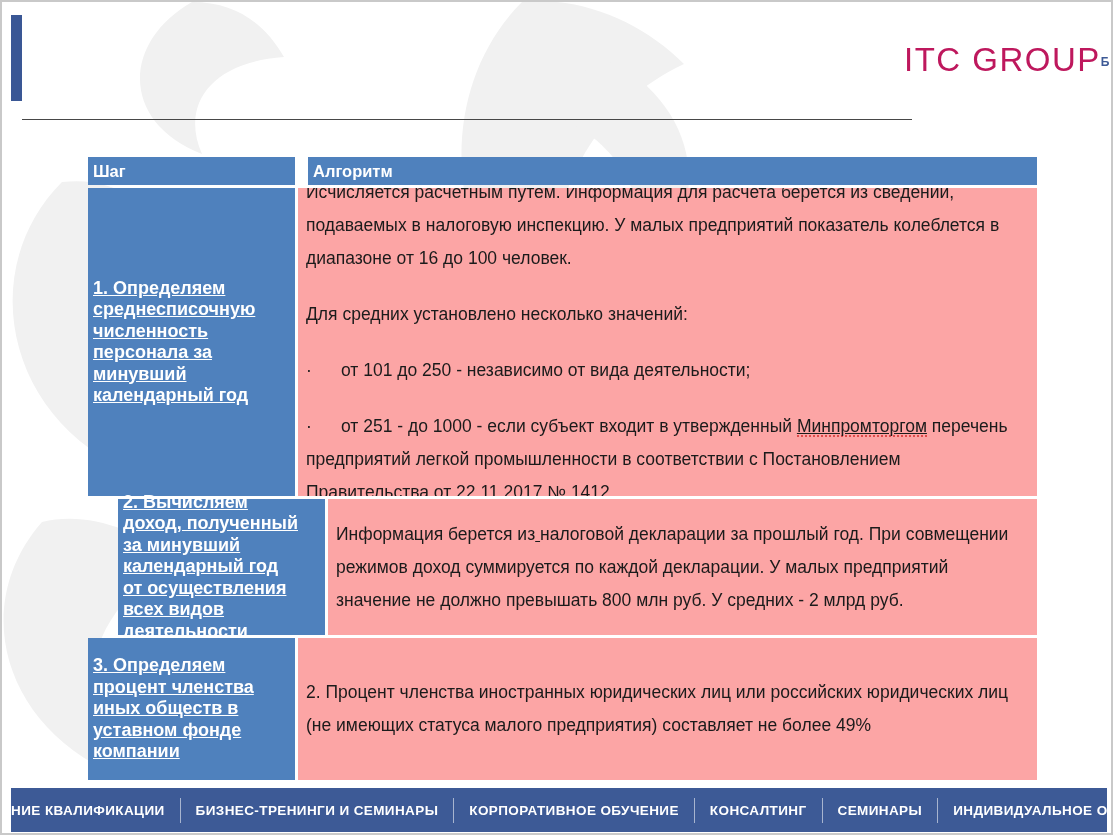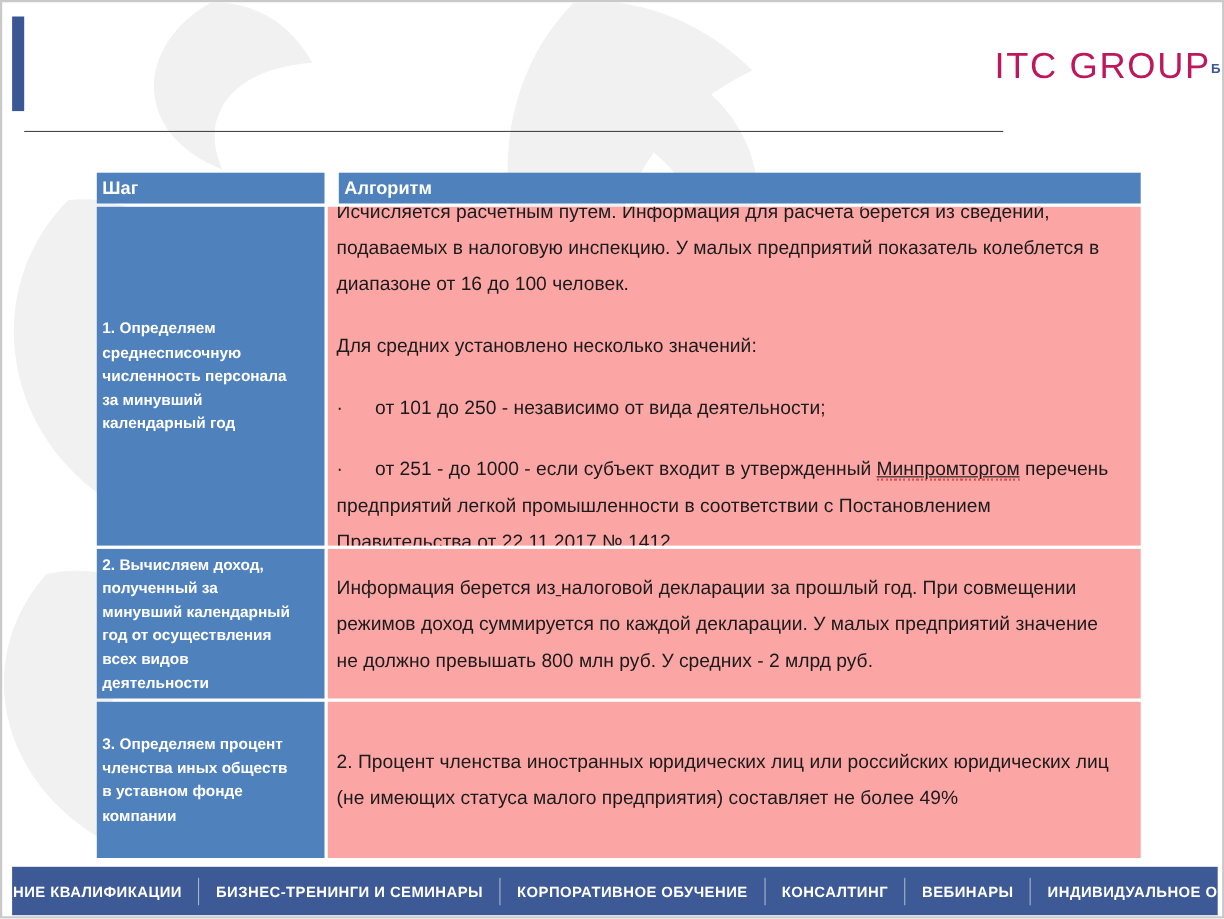--- a/index.html
+++ b/index.html
@@ -20,24 +20,24 @@
   .logo-sub{font-size:12px; letter-spacing:4px; color:#3d5a96; font-weight:bold; margin-top:3px; white-space:nowrap;}
   
   .table{position:absolute; left:86px; top:155px; width:949px; z-index:2; display:flex; flex-direction:column; gap:3px;}
   .thead{display:flex; gap:13px; height:28px; flex:none;}
   .th{background:#4f81bd; color:#ffffff; font-weight:bold; font-size:16.5px; display:flex; align-items:center; padding-left:5px; box-sizing:border-box;}
   .th-step{width:207px; flex:none;}
   .th-algo{flex:1;}
   .tbody{display:flex; flex-direction:column; gap:3px;}
   .trow{display:flex; gap:3px;}
   .trow:nth-child(1){height:308px;}
-  .trow:nth-child(2){height:136px;}
+  .trow:nth-child(2){height:136px;margin-left:30px;}
   .trow:nth-child(3){height:142px;justify-content:flex-end;}
   .step{width:207px; flex:none; background:#4f81bd; color:#ffffff; display:flex; align-items:center; padding-left:5px; box-sizing:border-box;}
-  .step-text{font-weight:bold; font-size:14px; line-height:21.5px; max-width:178px;}
+  .step-text{font-weight:bold; font-size:18px; line-height:21.5px; max-width:178px;text-decoration:underline;}
   .algo{flex:1; background:#fca5a5; color:#1b1b1b; display:flex; flex-direction:column; justify-content:center;
         padding:3px 20px 3px 8px; font-size:17.5px; line-height:33px; box-sizing:border-box; overflow:hidden;}
   .para{white-space:pre-wrap; margin:0;}
   .para + .para{margin-top:23px;}
   .u-solid{text-decoration:underline;}
   .u-missp{
     text-decoration:underline;
     background-image:repeating-linear-gradient(90deg,#e04b4b 0 2px,transparent 2px 4px);
     background-size:100% 2px; background-position:0 100%; background-repeat:no-repeat;
     padding-bottom:1px;
@@ -159,18 +159,18 @@
 
   <div class="footer">
       <div class="f-item">ПОВЫШЕНИЕ КВАЛИФИКАЦИИ</div>
       <div class="f-sep"></div>
       <div class="f-item">БИЗНЕС-ТРЕНИНГИ И СЕМИНАРЫ</div>
       <div class="f-sep"></div>
       <div class="f-item">КОРПОРАТИВНОЕ ОБУЧЕНИЕ</div>
       <div class="f-sep"></div>
       <div class="f-item">КОНСАЛТИНГ</div>
       <div class="f-sep"></div>
-      <div class="f-item">ВЕБИНАРЫ</div>
+      <div class="f-item">СЕМИНАРЫ</div>
       <div class="f-sep"></div>
       <div class="f-item">ИНДИВИДУАЛЬНОЕ ОБУЧЕНИЕ</div>
     </div>
 
 </div>
 
 </body></html>

